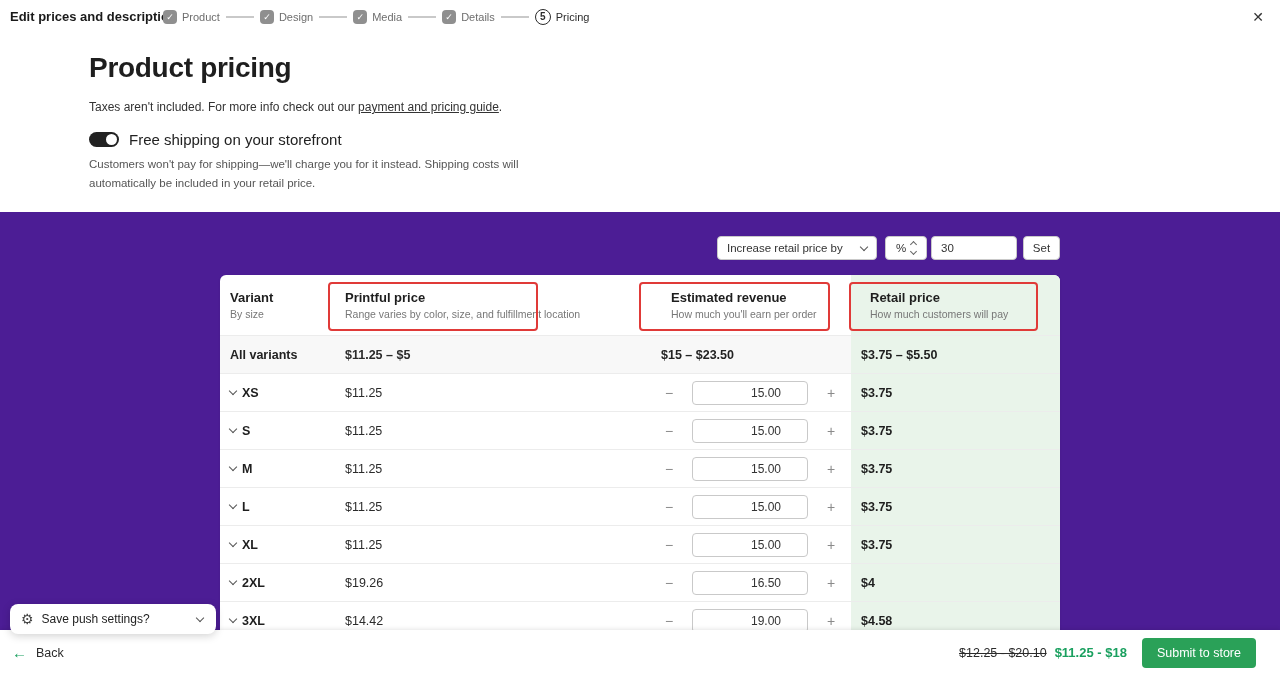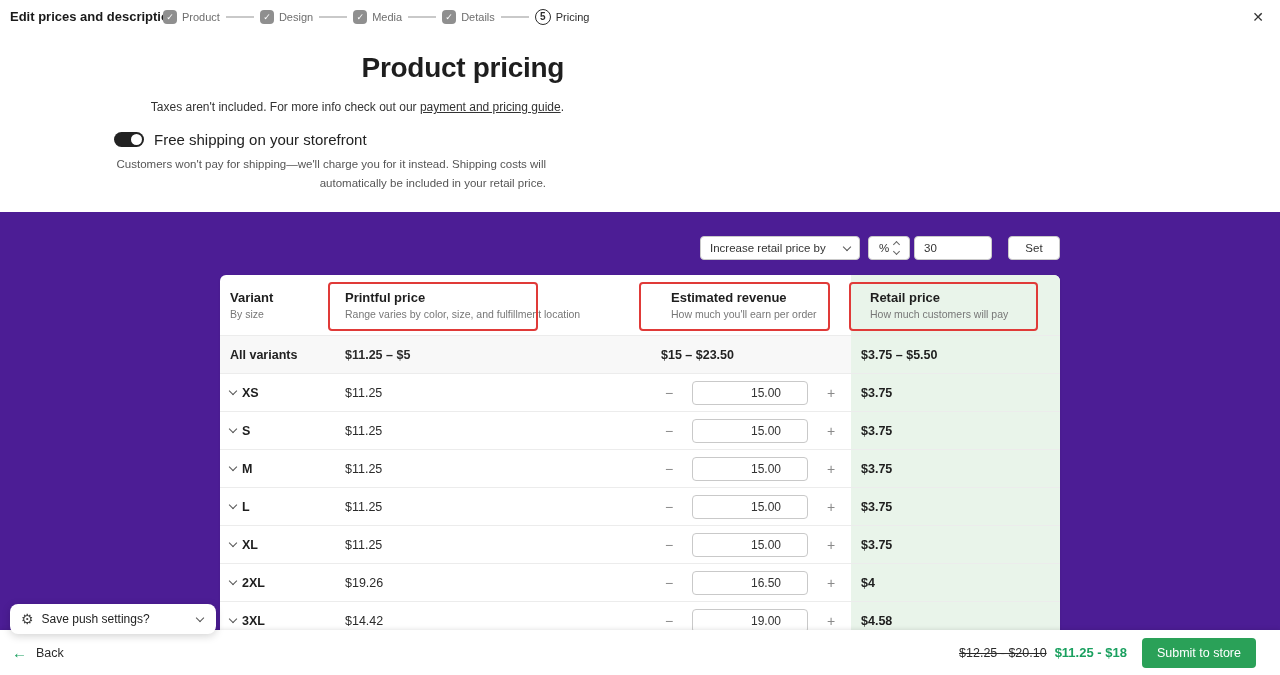--- a/index.html
+++ b/index.html
@@ -19,21 +19,21 @@
   .step-label { font-size:11px; color:#6e6e6e; margin-left:5px; }
   .step-line { width:28px; height:2px; background:#c9c9c9; margin:0 6px; display:inline-block; }
   .step-num { width:16px; height:16px; border-radius:50%; border:1.5px solid #2b2b2b; color:#2b2b2b;
               font-size:10px; font-weight:700; line-height:13px; text-align:center; display:inline-block; }
   .step-current .step-label { color:#2b2b2b; }
   .close-btn { position:absolute; right:12px; top:7px; width:20px; height:20px; font-size:14px;
                line-height:20px; text-align:center; color:#333; cursor:pointer; background:none; border:none; }
 
   
   .main { position:absolute; top:34px; left:0; width:100%; height:178px; background:#fff; }
-  .main-inner { margin-left:114px; width:450px;text-align:right; }
+  .main-inner { margin-left:89px; width:450px; }
   .page-title { font-size:28px; font-weight:700; color:#1e1e1e; padding-top:18px; letter-spacing:-0.3px; }
   .tax-note { font-size:12px; color:#333; margin-top:16px; }
   .tax-link { color:#333; text-decoration:underline; cursor:pointer; }
   .toggle-row { display:flex; align-items:center; margin-top:17px; }
   .switch { width:30px; height:15px; border-radius:8px; background:#222; position:relative; display:inline-block; cursor:pointer; flex:none; }
   .knob { position:absolute; right:2px; top:2px; width:11px; height:11px; border-radius:50%; background:#fff; }
   .toggle-label { font-size:15px; color:#222; margin-left:10px; }
   .ship-desc { font-size:11.5px; color:#555; line-height:1.65; margin-top:7px; width:432px; }
 
   
@@ -43,23 +43,23 @@
               display:flex; align-items:center; justify-content:space-between; padding:0 9px;
               font-size:11.5px; color:#333; cursor:pointer; }
   .chev { display:inline-block; width:6px; height:6px; border-right:1.5px solid #555; border-bottom:1.5px solid #555;
           transform:rotate(45deg); margin-top:-3px; }
   .unit-box { width:42px; height:24px; background:#fff; border:1px solid #c9c9c9; border-radius:4px; margin-left:8px;
               display:flex; align-items:center; justify-content:center; gap:5px; font-size:11.5px; color:#333; cursor:pointer; }
   .spin-arrows { display:flex; flex-direction:column; align-items:center; }
   .spin-arrows i { width:5px; height:5px; border-right:1.3px solid #666; border-bottom:1.3px solid #666; display:block; }
   .spin-up { transform:rotate(-135deg); margin-bottom:1px; }
   .spin-down { transform:rotate(45deg); margin-top:1px; }
-  .amount-input { width:78px; height:24px; border:1px solid #c9c9c9; border-radius:4px; margin-left:4px;
+  .amount-input { width:86px; height:24px; border:1px solid #c9c9c9; border-radius:4px; margin-left:4px;
                   padding:0 9px; font-size:11.5px; color:#333; font-family:inherit; background:#fff; }
-  .set-btn { width:52px; height:24px; margin-left:16px; background:#fff; border:1px solid #c9c9c9; border-radius:4px;
+  .set-btn { width:37px; height:24px; margin-left:6px; background:#fff; border:1px solid #c9c9c9; border-radius:4px;
              font-size:11.5px; color:#333; cursor:pointer; font-family:inherit; }
 
   
   .card { position:absolute; left:220px; top:63px; width:840px; height:412px; background:#fff;
           border-radius:6px 6px 0 0; box-shadow:0 1px 3px rgba(0,0,0,.07); }
   .rev-col-bg { position:absolute; left:631px; top:0; width:209px; height:100%; background:#e9f4ea;
                 border-radius:0 6px 0 0; z-index:0; }
   .thead { position:relative; display:flex; height:60px; align-items:center; z-index:1; }
   .cell { flex:none; }
   .c-var { width:125px; padding-left:10px; display:flex; align-items:center; }

